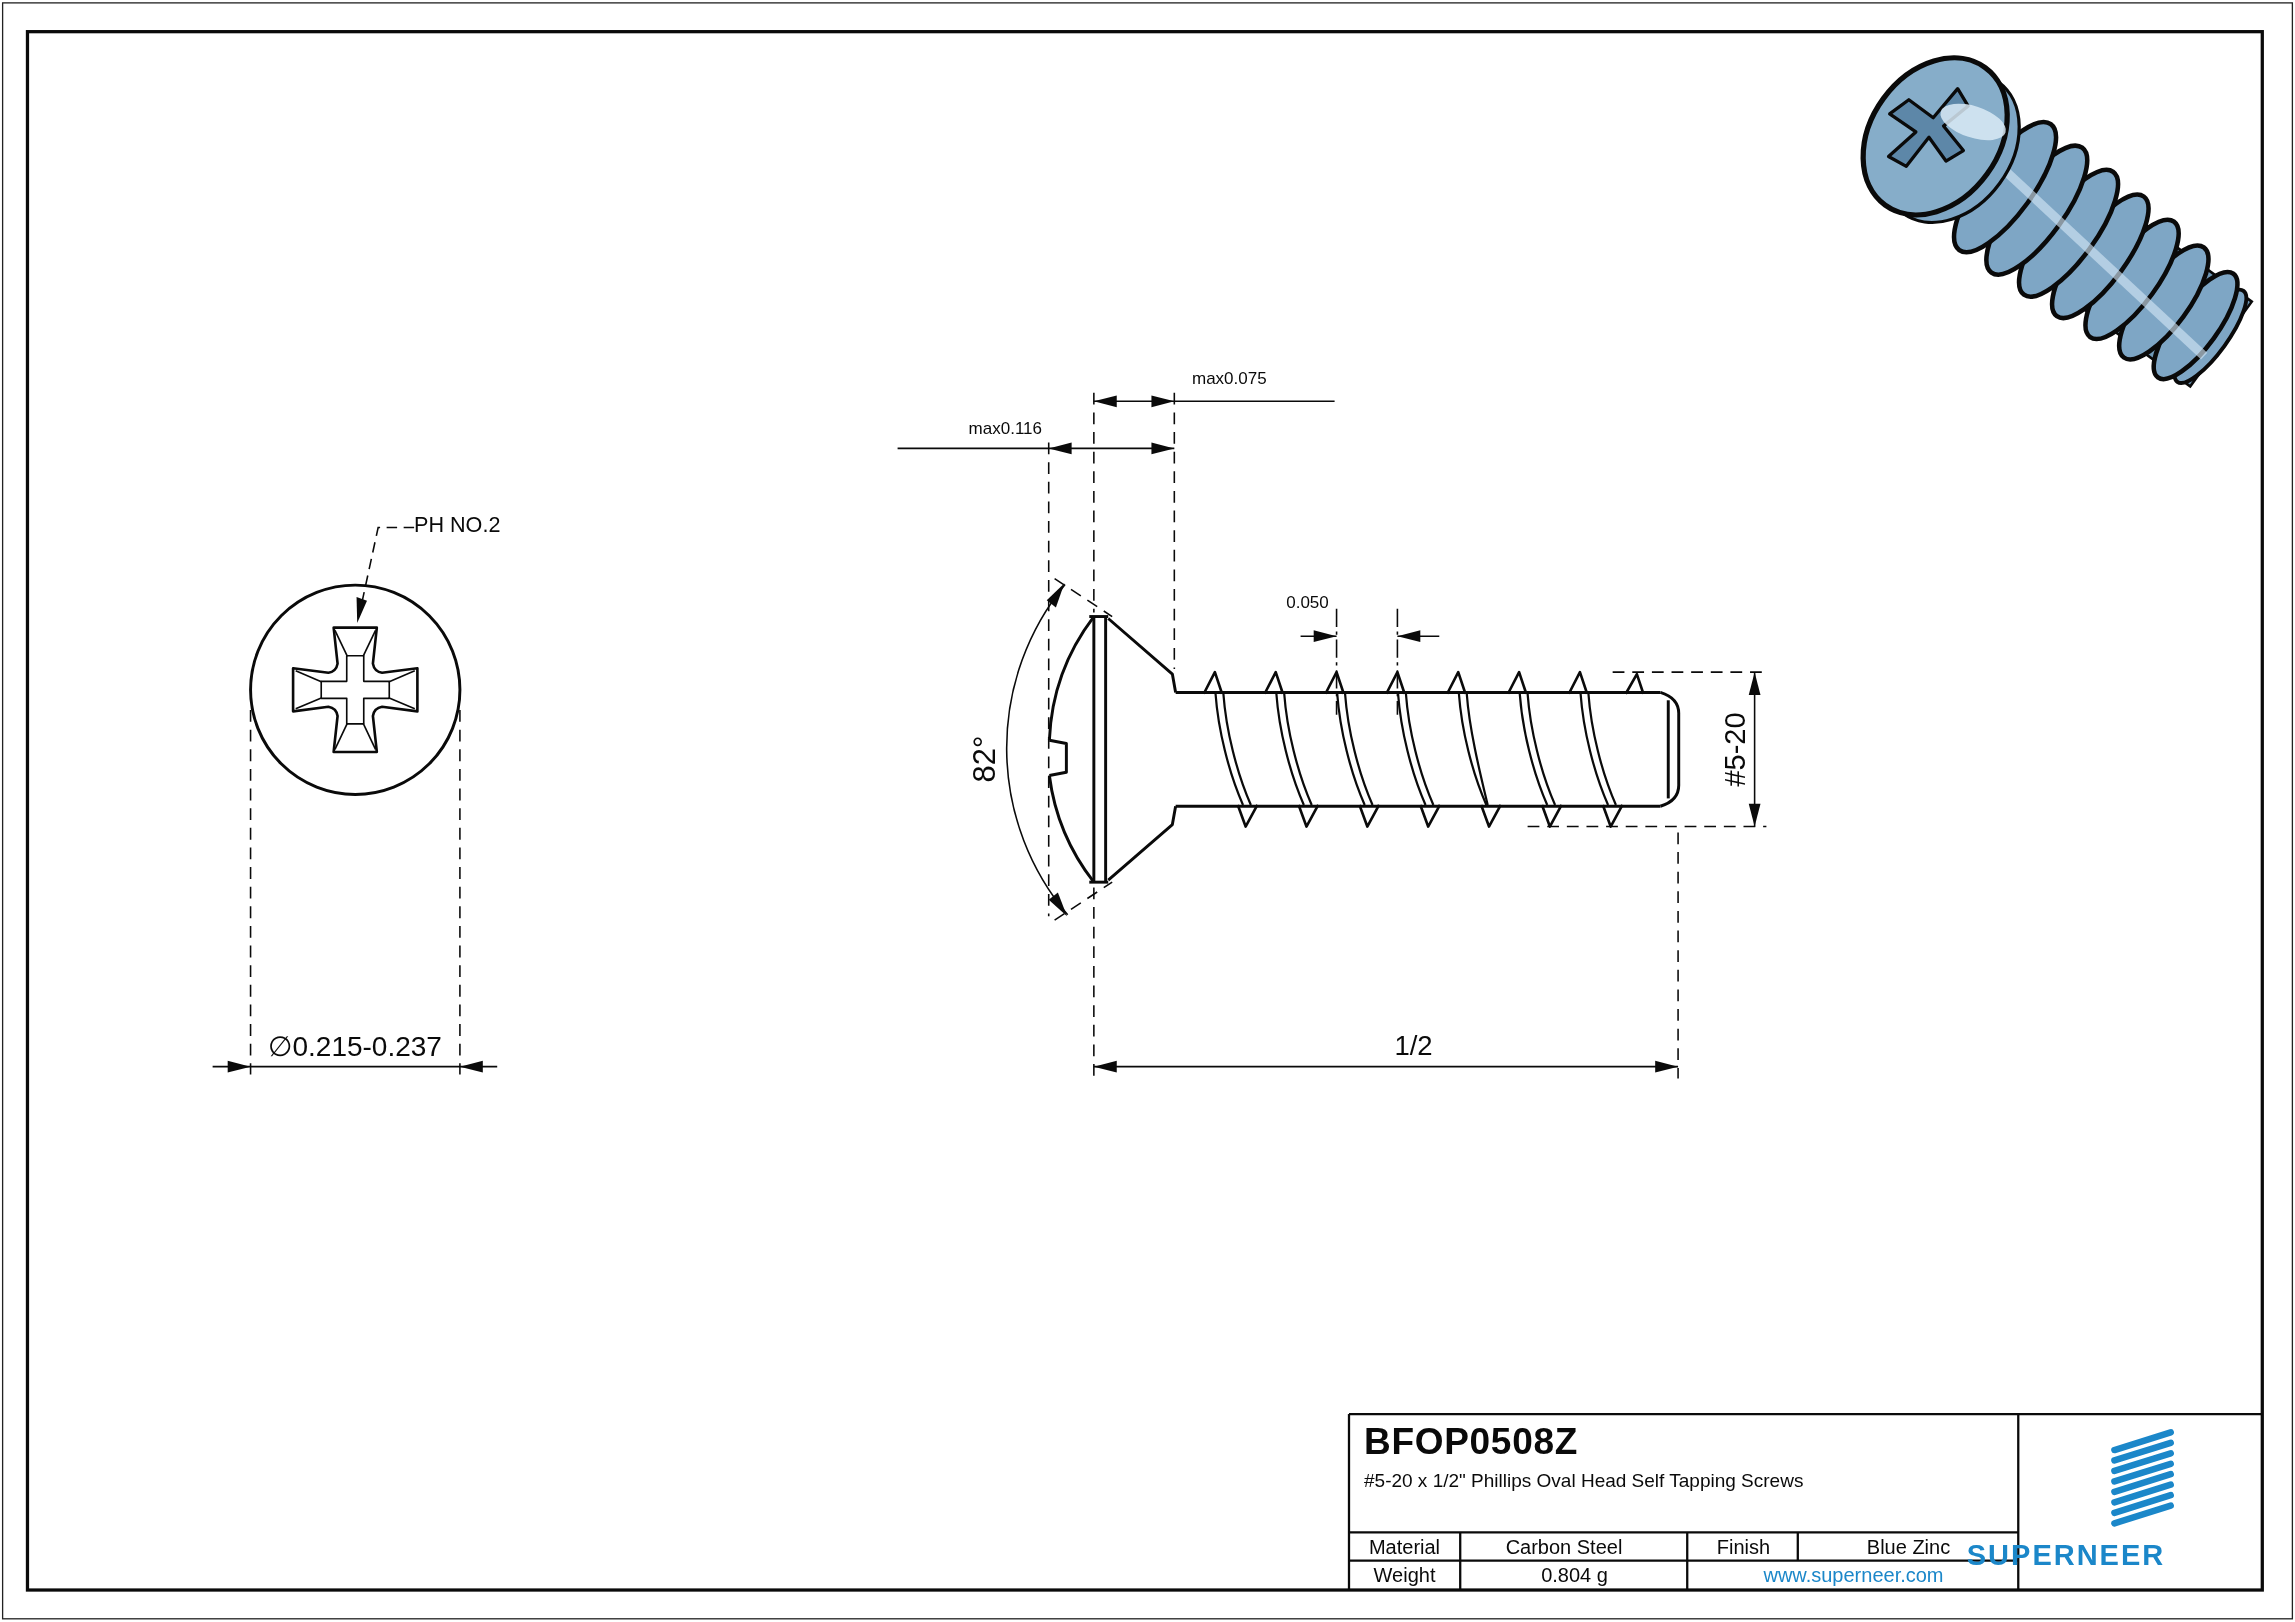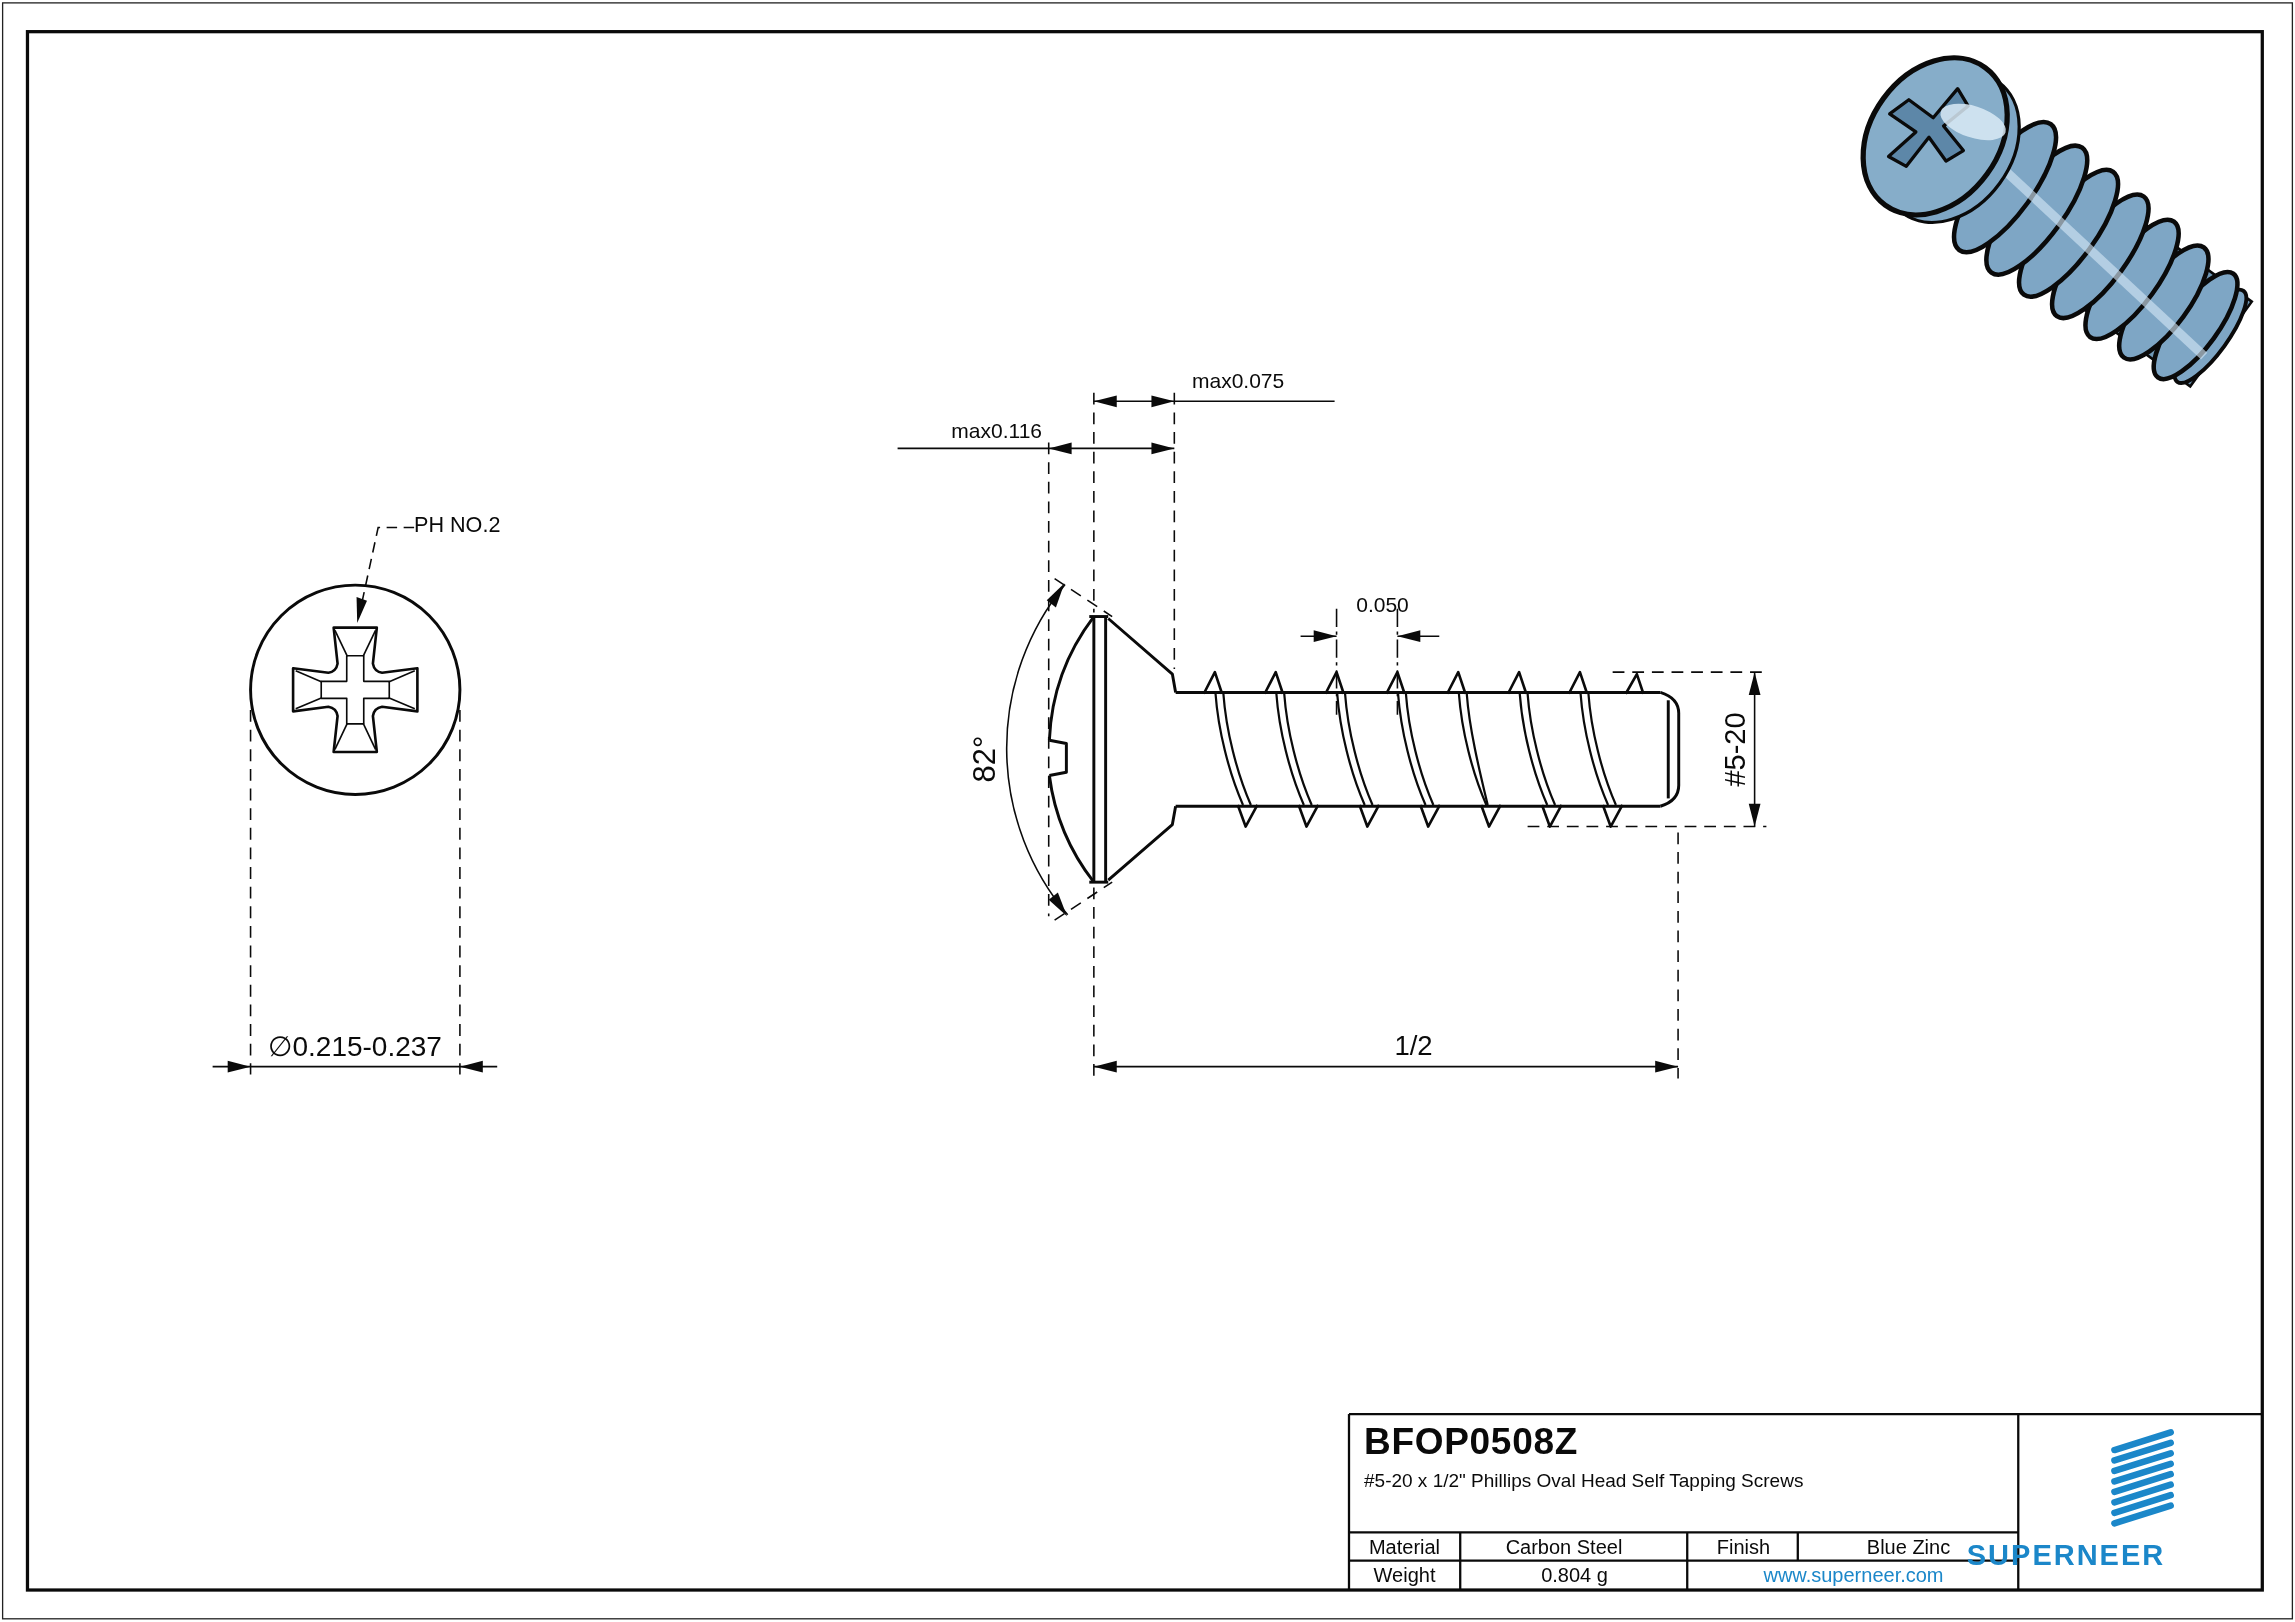--- a/index.html
+++ b/index.html
@@ -1,20 +1,20 @@
 <!DOCTYPE html>
 <html style="font-size:10.5px"><head>
 <meta charset="utf-8">
 <style>
   html,body{margin:0;padding:0;background:#fff;}
   #sheet{position:relative;width:2295px;height:1623px;background:#ffffff;
          font-family:"Liberation Sans", sans-serif;color:#0a0a0a;overflow:hidden;}
   svg.layer{position:absolute;left:0;top:0;}
   .lbl{position:absolute;white-space:nowrap;color:#0a0a0a;}
-  .dim{font-size:21px;}
+  .dim{font-size:17px;}
   .center{text-align:center;}
   .rotbox{position:absolute;display:flex;align-items:center;justify-content:center;}
   .rot{transform:rotate(-90deg);white-space:nowrap;}
   .tb-part{position:absolute;font-size:37px;font-weight:bold;letter-spacing:0.7px;}
   .tb-desc{position:absolute;font-size:19px;}
   .cell{position:absolute;display:flex;align-items:center;justify-content:center;font-size:20px;}
   .link{color:#1b87c9;}
   .brand{position:absolute;color:#1b87c9;font-weight:bold;font-size:29px;letter-spacing:2px;}
   .email{position:absolute;font-size:41px;letter-spacing:0.7px;}
 </style>
@@ -220,21 +220,21 @@
   </svg>
 
   <div class="lbl" style="left:414px;top:512px;font-size:21.6px;">PH NO.2</div>
 
   <div class="lbl dim center" style="left:224px;top:1030px;width:262px;font-size:28px;">∅0.215-0.237</div>
 
   <div class="lbl dim" style="left:847px;top:419px;width:195px;text-align:right;">max0.116</div>
 
   <div class="lbl dim" style="left:1192px;top:369px;">max0.075</div>
 
-  <div class="lbl dim center" style="left:1317px;top:593px;width:131px;">0.050</div>
+  <div class="lbl dim center" style="left:1242px;top:593px;width:131px;">0.050</div>
 
   <div class="rotbox" style="left:946px;top:713px;width:79px;height:92px;">
     <span class="rot" style="font-size:31px;">82°</span>
   </div>
 
   <div class="rotbox" style="left:1673px;top:677px;width:124px;height:144px;">
     <span class="rot" style="font-size:29px;">#5-20</span>
   </div>
 
   <div class="lbl dim center" style="left:1348px;top:1030px;width:131px;font-size:27.5px;">1/2</div>

